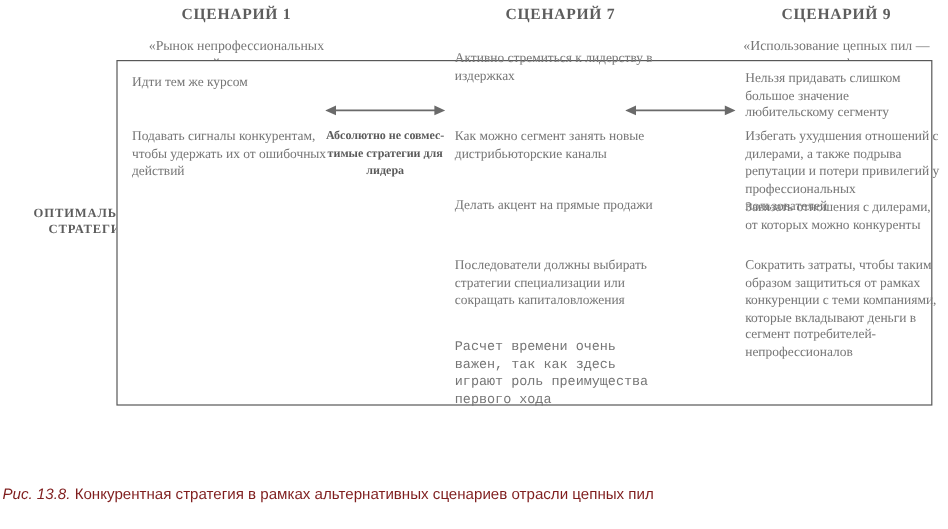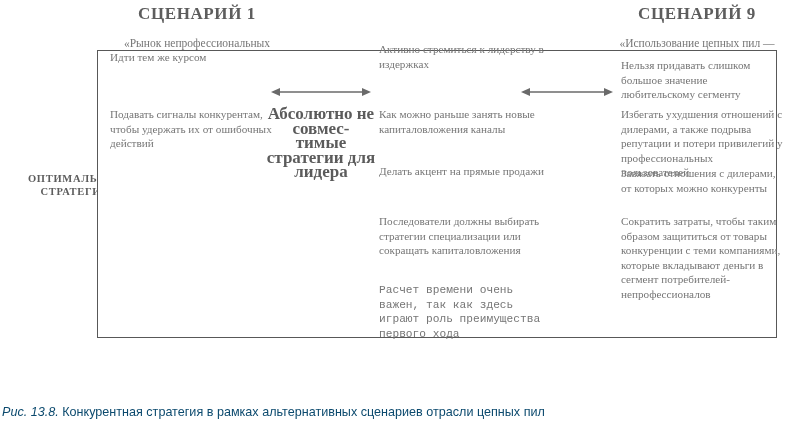--- a/index.html
+++ b/index.html
@@ -17,21 +17,21 @@
   }
 
   
   .col-head {
     position: absolute;
     text-align: center;
   }
   .col-head .scen-title {
     font-family: "Liberation Serif", "DejaVu Serif", serif;
     font-weight: bold;
-    font-size: 17px;
+    font-size: 13px;
     letter-spacing: 0.6px;
     color: #5d5d5d;
     white-space: nowrap;
   }
   .col-head .scen-sub {
     margin-top: 12px;
     font-size: 11.5px;
     line-height: 14.5px;
     color: #767676;
   }
@@ -91,77 +91,78 @@
     display: block;
     height: 14px;
     position: relative;
   }
   .divider .arrow svg { display: block; margin: 0 auto; }
 
   .divider .dtext {
     display: block;
     margin-top: 7px;
     font-weight: bold;
-    font-size: 17px;
+    font-size: 10px;
     line-height: 14.6px;
     color: #5b5b5b;
   }
 
   
   #caption {
     position: absolute;
     left: 2px;
     top: 405px;
     width: 786px;
     font-family: "Liberation Sans", "DejaVu Sans", sans-serif;
     font-size: 12.6px;
-    color: #0c4a6e;
+    color: #7f1d1d;
     white-space: nowrap;
   }
   #caption .cap-num {
     font-style: italic;
     font-weight: normal;
   }
 </style>
 </head>
 <body>
 
 <div class="col-head" id="head-1">
   <div class="scen-title">СЦЕНАРИЙ 1</div>
   <div class="scen-sub" style="white-space: pre-line;">«Рынок непрофессиональных
 пользователей так и не создается»</div>
 </div>
 
 <div class="col-head" id="head-2">
+  <div class="scen-title">СЦЕНАРИЙ 7</div>
 </div>
 
 <div class="col-head" id="head-3">
   <div class="scen-title">СЦЕНАРИЙ 9</div>
   <div class="scen-sub" style="white-space: pre-line;">«Использование цепных пил —
 увлечение непрофессионалов»</div>
 </div>
 
 <div id="axis-label" style="white-space: pre-line;">ОПТИМАЛЬНАЯ
 СТРАТЕГИЯ</div>
 
 <div id="matrix-frame"></div>
 
-<div class="cell col-a" style="top:50px;">Идти тем же курсом</div>
+<div class="cell col-a" style="top:62px;">Идти тем же курсом</div>
 <div class="cell col-a" style="top:107px;">Подавать сигналы конкурентам, чтобы удержать их от ошибочных действий</div>
 
 <div class="cell col-b" style="top:42px;">Активно стремиться к лидерству в издержках</div>
-<div class="cell col-b" style="top:107px;">Как можно раньше занять новые капиталовложения каналы</div>
+<div class="cell col-b" style="top:107px;">Как можно сегмент занять новые дистрибьюторские каналы</div>
 <div class="cell col-b" style="top:164px;">Делать акцент на прямые продажи</div>
 <div class="cell col-b" style="top:214px;">Последователи должны выбирать стратегии специализации или сокращать капиталовложения</div>
 <div class="cell col-b" style="top:283px;font-family:Liberation Mono, monospace;">Расчет времени очень важен, так как здесь играют роль преимущества первого хода</div>
 
 <div class="cell col-c" style="top:58px;">Нельзя придавать слишком большое значение любительскому сегменту</div>
 <div class="cell col-c" style="top:107px;">Избегать ухудшения отношений с дилерами, а также подрыва репутации и потери привилегий у профессиональных пользователей</div>
 <div class="cell col-c" style="top:166px;">Завязать отношения с дилерами, от которых можно конкуренты</div>
-<div class="cell col-c" style="top:214px;">Сократить затраты, чтобы таким образом защититься от товары конкуренции с теми компаниями, которые вкладывают деньги в сегмент потребителей-непрофессионалов</div>
+<div class="cell col-c" style="top:214px;">Сократить затраты, чтобы таким образом защититься от рамках конкуренции с теми компаниями, которые вкладывают деньги в сегмент потребителей-непрофессионалов</div>
 
 <div class="divider" id="divider-1">
   <span class="arrow">
     <svg width="100" height="12" viewBox="0 0 100 12" aria-hidden="true">
       <line x1="7" y1="6" x2="93" y2="6" stroke="#6a6a6a" stroke-width="1.4"></line>
       <polygon points="0,6 9,2 9,10" fill="#6a6a6a"></polygon>
       <polygon points="100,6 91,2 91,10" fill="#6a6a6a"></polygon>
     </svg>
   </span>
   <span class="dtext" style="white-space: pre-line;">Абсолютно не совмес-

